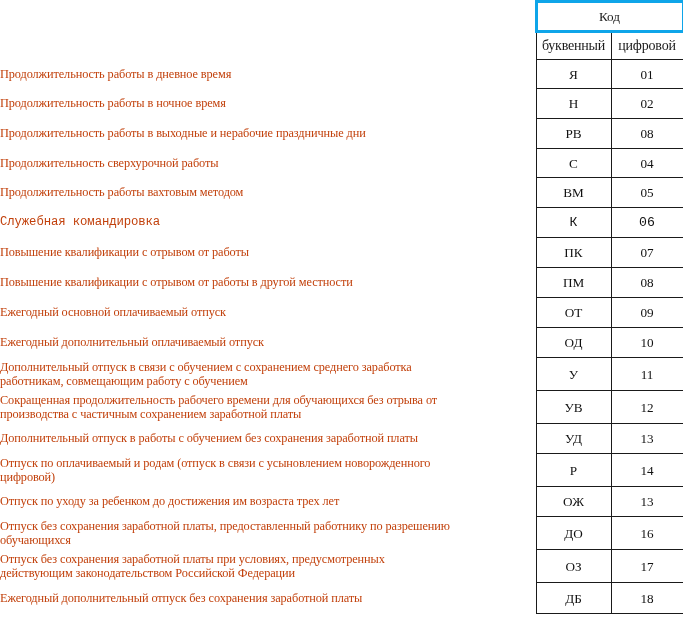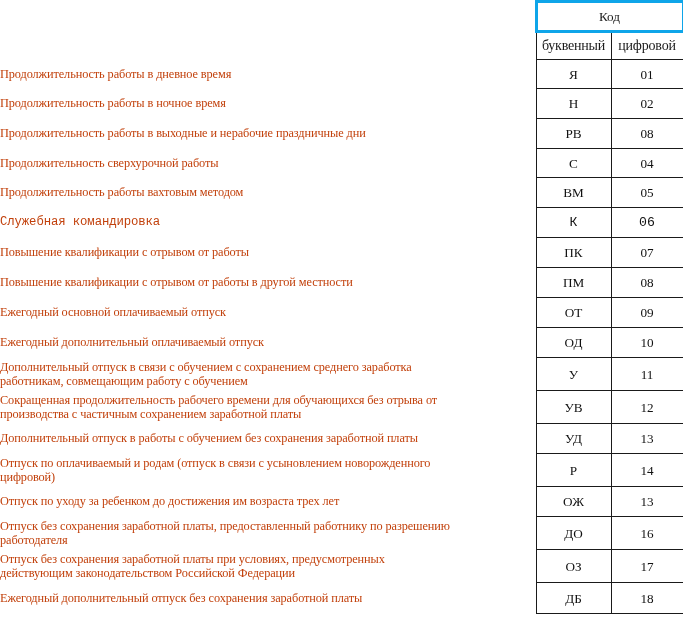--- a/index.html
+++ b/index.html
@@ -209,21 +209,21 @@
         <tr style="height: 30px;">
           <td class="desc">
             <span class="ln">Отпуск по уходу за ребенком до достижения им возраста трех лет</span>
           </td>
           <td class="code">ОЖ</td>
           <td class="code">13</td>
         </tr>
         <tr style="height: 33px;">
           <td class="desc">
             <span class="ln">Отпуск без сохранения заработной платы, предоставленный работнику по разрешению</span>
-            <span class="ln">работодателя</span>
+            <span class="ln">обучающихся</span>
           </td>
           <td class="code">ДО</td>
           <td class="code">16</td>
         </tr>
         <tr style="height: 33px;">
           <td class="desc">
             <span class="ln">Отпуск без сохранения заработной платы при условиях, предусмотренных</span>
             <span class="ln">действующим законодательством Российской Федерации</span>
           </td>
           <td class="code">ОЗ</td>

